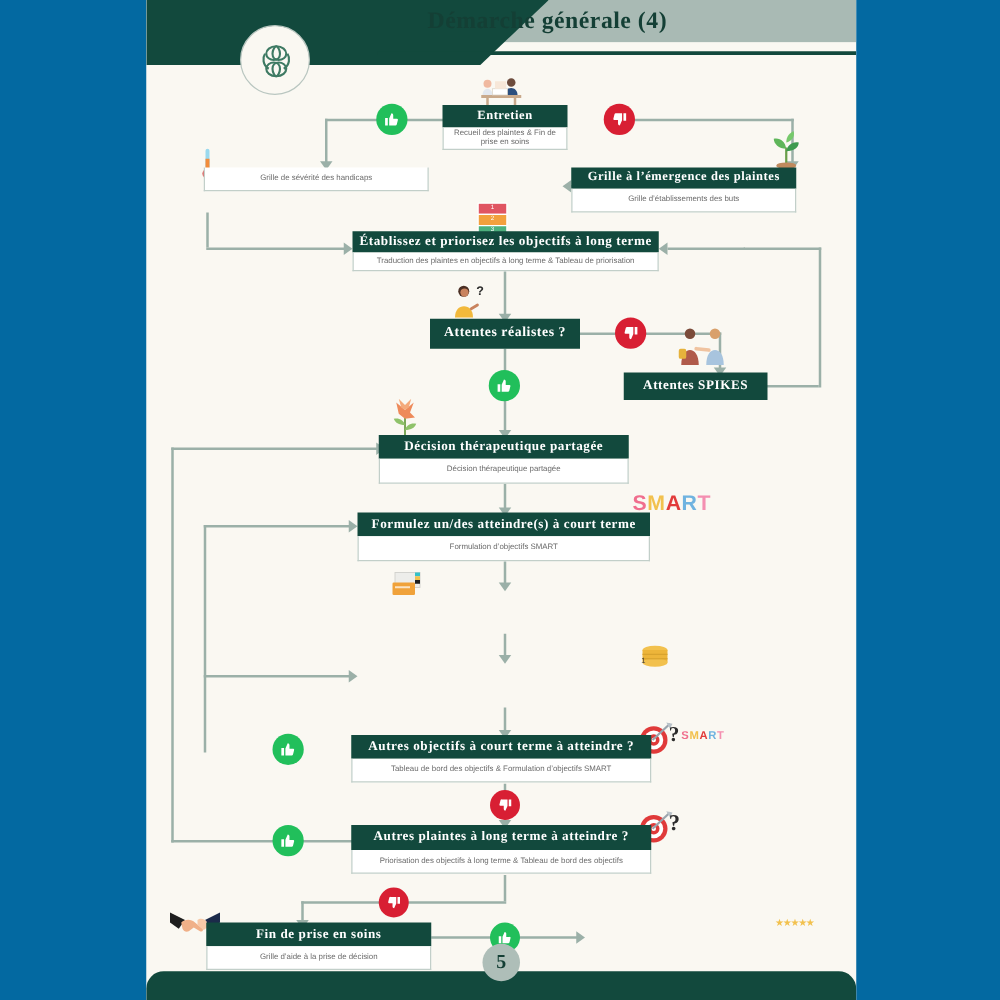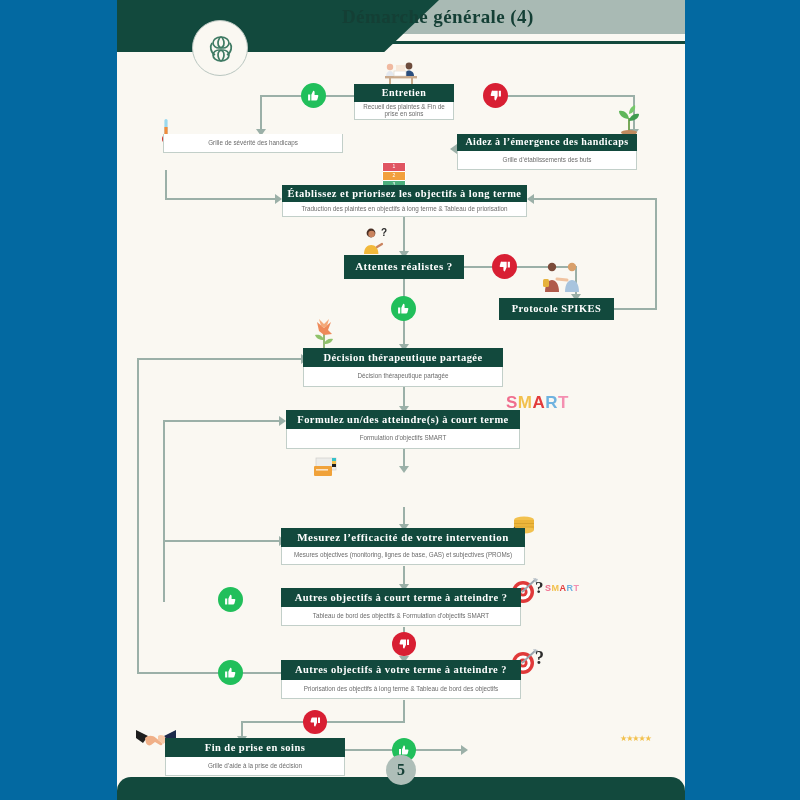--- a/index.html
+++ b/index.html
@@ -331,60 +331,56 @@
     <div class="node" style="left:237px;top:84px;width:100px;">
       <div class="hd" style="height:18px;font-size:10px;">Entretien</div>
       <div class="sub" style="height:18px;">Recueil des plaintes &amp; Fin de prise en soins</div>
     </div>
 
     <div class="node" style="left:46px;top:134px;width:180px;">
       <div class="sub" style="height:19px;">Grille de sévérité des handicaps</div>
     </div>
 
     <div class="node" style="left:340px;top:134px;width:180px;">
-      <div class="hd" style="height:17px;font-size:10px;">Aidez à l’émergence des handicaps</div>
+      <div class="hd" style="height:17px;font-size:10px;">Grille à l’émergence des plaintes</div>
       <div class="sub" style="height:19px;">Grille d’établissements des buts</div>
     </div>
 
     <div class="node" style="left:165px;top:185px;width:245px;">
       <div class="hd" style="height:17px;font-size:10.5px;">Établissez et priorisez les objectifs à long terme</div>
       <div class="sub" style="height:15px;">Traduction des plaintes en objectifs à long terme &amp; Tableau de priorisation</div>
     </div>
 
     <div class="node nosub" style="left:227px;top:255px;width:120px;">
       <div class="hd" style="height:24px;font-size:11px;">Attentes réalistes ?</div>
     </div>
 
     <div class="node nosub" style="left:382px;top:298px;width:115px;">
-      <div class="hd" style="height:22px;font-size:10.5px;">Protocole SPIKES</div>
+      <div class="hd" style="height:22px;font-size:10.5px;">Attentes SPIKES</div>
     </div>
 
     <div class="node" style="left:186px;top:348px;width:200px;">
       <div class="hd" style="height:19px;font-size:10.5px;">Décision thérapeutique partagée</div>
       <div class="sub" style="height:20px;">Décision thérapeutique partagée</div>
     </div>
 
     <div class="node" style="left:169px;top:410px;width:234px;">
       <div class="hd" style="height:19px;font-size:10.5px;">Formulez un/des atteindre(s) à court terme</div>
       <div class="sub" style="height:20px;">Formulation  d’objectifs SMART</div>
     </div>
 
 
-    <div class="node" style="left:164px;top:528px;width:244px;">
-      <div class="hd" style="height:19px;font-size:11px;">Mesurez l’efficacité de votre intervention</div>
-      <div class="sub" style="height:18px;">Mesures objectives (monitoring, lignes de base, GAS) et subjectives (PROMs)</div>
-    </div>
 
     <div class="node" style="left:164px;top:588px;width:240px;">
       <div class="hd" style="height:19px;font-size:10.5px;">Autres objectifs à court terme à atteindre ?</div>
       <div class="sub" style="height:19px;">Tableau de bord des objectifs &amp; Formulation d’objectifs SMART</div>
     </div>
 
     <div class="node" style="left:164px;top:660px;width:240px;">
-      <div class="hd" style="height:20px;font-size:10.5px;">Autres objectifs à votre terme à atteindre ?</div>
+      <div class="hd" style="height:20px;font-size:10.5px;">Autres plaintes à long terme à atteindre ?</div>
       <div class="sub" style="height:19px;">Priorisation des objectifs à long terme &amp; Tableau de bord des objectifs</div>
     </div>
 
     <div class="node" style="left:48px;top:738px;width:180px;">
       <div class="hd" style="height:19px;font-size:10.5px;">Fin de prise en soins</div>
       <div class="sub" style="height:19px;">Grille d’aide à la prise de décision</div>
     </div>
 
 
     <div class="badge up" style="left:184px;top:83px;width:25px;height:25px;">

